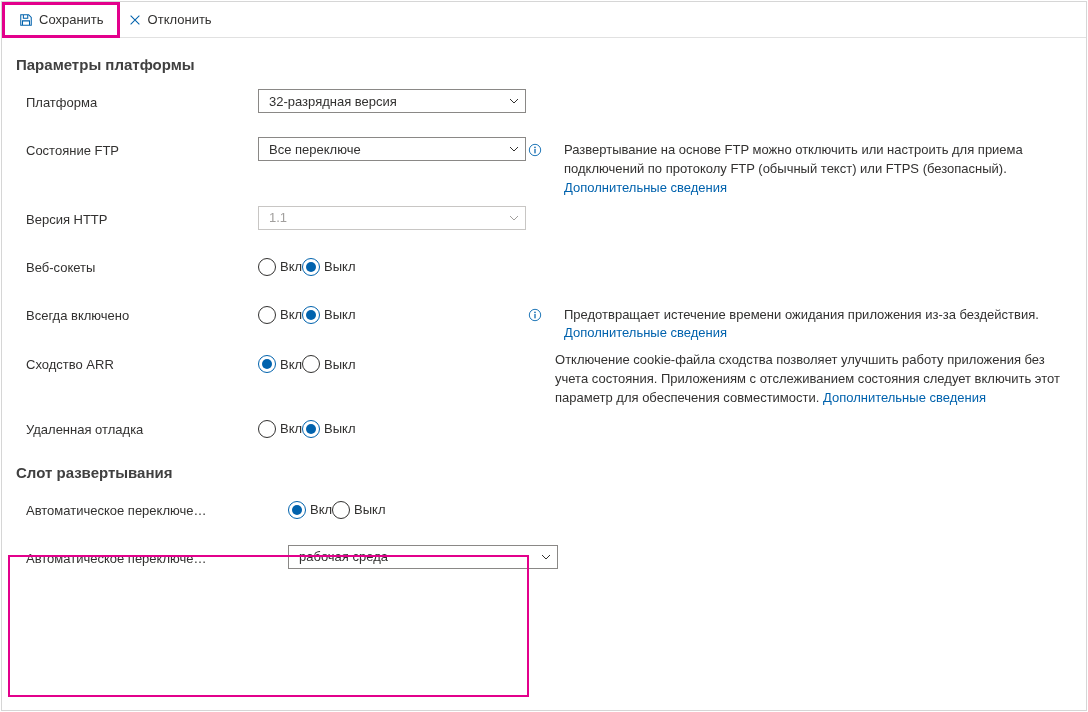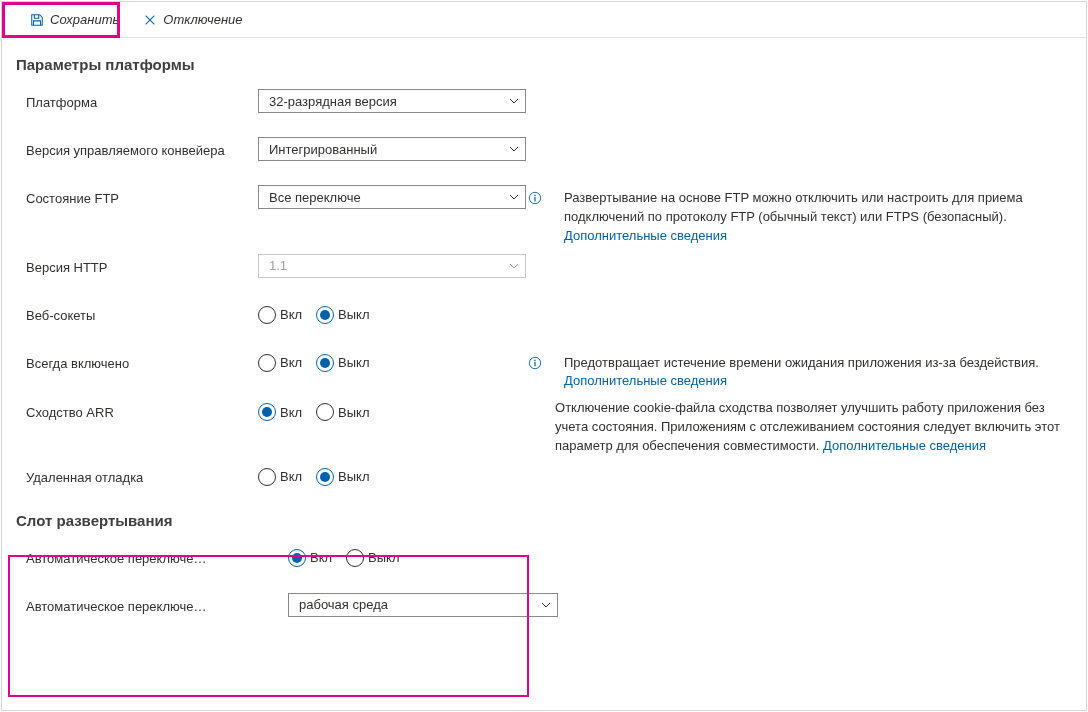--- a/index.html
+++ b/index.html
@@ -19,22 +19,21 @@
     height: 710px;
     margin: 1px;
     position: relative;
   }
   
   .toolbar {
     height: 36px;
     border-bottom: 1px solid #e1e1e1;
     display: flex;
     align-items: center;
-    padding: 0 0 0 16px;
-    font-style: italic;
+    padding: 0 0 0 5px;
   }
   .tool-btn {
     display: flex;
     align-items: center;
     gap: 6px;
     padding: 0 12px;
     height: 34px;
     cursor: pointer;
     font-size: 13px;
     color: #323130;
@@ -116,21 +115,21 @@
     cursor: pointer;
     color: #323130;
   }
   .dropdown.disabled {
     border-color: #c8c6c4;
     color: #a19f9d;
     cursor: default;
   }
   .chev { width:10px; height:10px; }
   
-  .radio-pair { display:flex; align-items:center; gap:14px; padding-top:4px;}
+  .radio-pair { display:flex; align-items:center; gap:0; padding-top:4px;}
   .radio {
     display:flex; align-items:center; gap:4px; cursor:pointer;
   }
   .radio-circle {
     width:18px; height:18px; border-radius:50%;
     border:1px solid #323130;
     display:flex; align-items:center; justify-content:center;
     background:#fff;
   }
   .radio.selected .radio-circle { border:1px solid #0062ad; }
@@ -153,51 +152,40 @@
     <div class="tool-btn">
       <svg viewBox="0 0 16 16">
           <path fill="none" stroke="#0062ad" stroke-width="1.2" d="M2 2h9l3 3v9H2z M5 2v4h5V2 M4 14v-5h8v5"></path>
         </svg>
       <span>Сохранить</span>
     </div>
     <div class="tool-btn">
       <svg viewBox="0 0 16 16">
           <path fill="none" stroke="#0062ad" stroke-width="1.2" d="M3 3l10 10M13 3L3 13"></path>
         </svg>
-      <span>Отключение</span>
+      <span>Отклонить</span>
     </div>
   </div>
 
   <div class="content">
 
     <h2 class="section">Параметры платформы</h2>
 
     <div class="row">
       <div class="label-col">Платформа</div>
       <div class="control-col">
         <div class="dropdown">
           <span>32-разрядная версия</span>
           <svg class="chev" viewBox="0 0 10 10">
               <path fill="none" stroke="#323130" stroke-width="1" d="M1 3l4 4 4-4"></path>
             </svg>
         </div>
       </div>
     </div>
 
-    <div class="row">
-      <div class="label-col">Версия управляемого конвейера</div>
-      <div class="control-col">
-        <div class="dropdown">
-          <span>Интегрированный</span>
-          <svg class="chev" viewBox="0 0 10 10">
-              <path fill="none" stroke="#323130" stroke-width="1" d="M1 3l4 4 4-4"></path>
-            </svg>
-        </div>
-      </div>
-    </div>
 
     <div class="row">
       <div class="label-col">Состояние FTP</div>
       <div class="control-col">
         <div class="dropdown">
           <span>Все переключе</span>
           <svg class="chev" viewBox="0 0 10 10">
               <path fill="none" stroke="#323130" stroke-width="1" d="M1 3l4 4 4-4"></path>
             </svg>
         </div>

